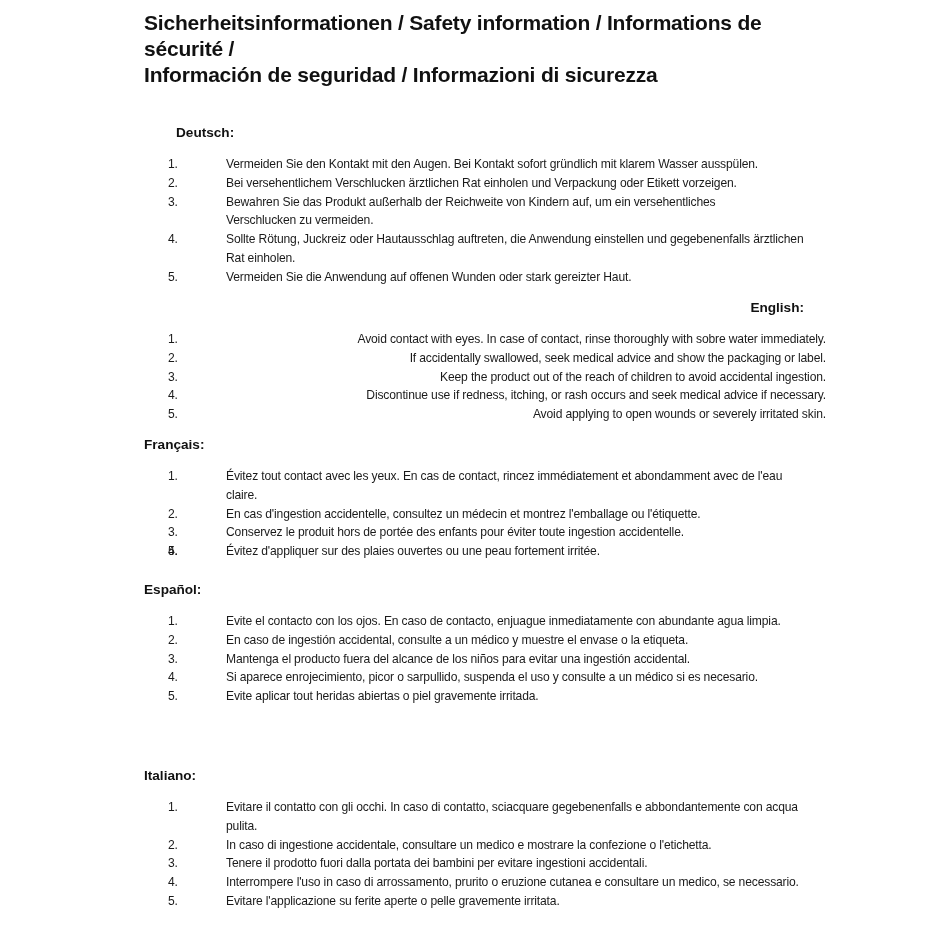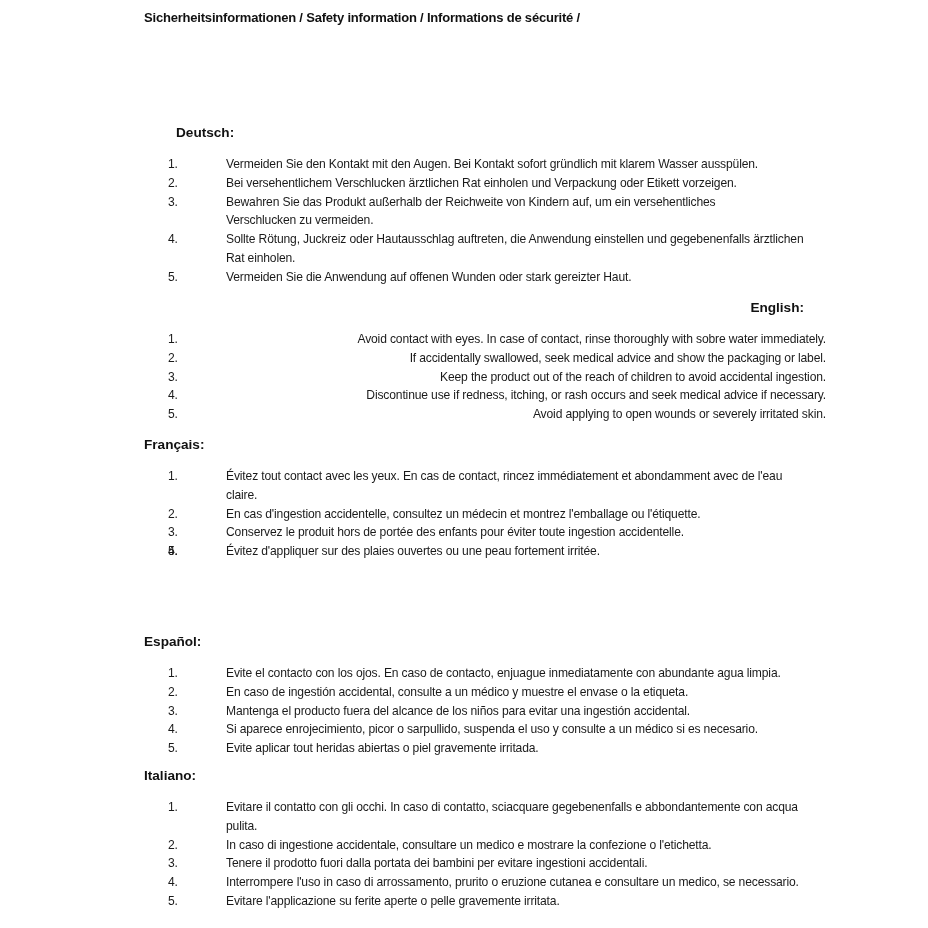--- a/index.html
+++ b/index.html
@@ -13,21 +13,21 @@
       overflow: hidden;
       position: relative;
       font-family: "Liberation Sans", "DejaVu Sans", sans-serif;
       color: #111111;
     }
     .doc-title {
       position: absolute;
       left: 144px;
       top: -4px;
       width: 680px;
-      font-size: 13px;
+      font-size: 21px;
       font-weight: bold;
       line-height: 26px;
       letter-spacing: -0.2px;
       color: #111;
     }
     .section {
       position: absolute;
       left: 144px;
       width: 660px;
     }
@@ -64,20 +64,21 @@
       display: block;
       width: 600px;
       margin-left: 31px;
     }
   </style>
 </head>
 <body>
 
 <h1 class="doc-title">
   <span>Sicherheitsinformationen / Safety information / Informations de sécurité /</span><br>
+  <span>Información de seguridad / Informazioni di sicurezza</span>
 </h1>
 
 <section class="section" style="top:124px;padding-left:32px;">
   <h2 class="section-heading">Deutsch:</h2>
   <ol class="items">
     <li class="item">
         <span class="item-num">1.</span>
         <span class="item-text">Vermeiden Sie den Kontakt mit den Augen. Bei Kontakt sofort gründlich mit klarem Wasser ausspülen.</span>
       </li>
     <li class="item">
@@ -143,21 +144,21 @@
     <li class="item">
         <span class="item-num">4.</span>
       </li>
     <li class="item">
         <span class="item-num">5.</span>
         <span class="item-text">Évitez d'appliquer sur des plaies ouvertes ou une peau fortement irritée.</span>
       </li>
   </ol>
 </section>
 
-<section class="section" style="top:633px;">
+<section class="section" style="top:581px;">
   <h2 class="section-heading">Español:</h2>
   <ol class="items">
     <li class="item">
         <span class="item-num">1.</span>
         <span class="item-text" style="width:585px">Evite el contacto con los ojos. En caso de contacto, enjuague inmediatamente con abundante agua limpia.</span>
       </li>
     <li class="item">
         <span class="item-num">2.</span>
         <span class="item-text">En caso de ingestión accidental, consulte a un médico y muestre el envase o la etiqueta.</span>
       </li>

